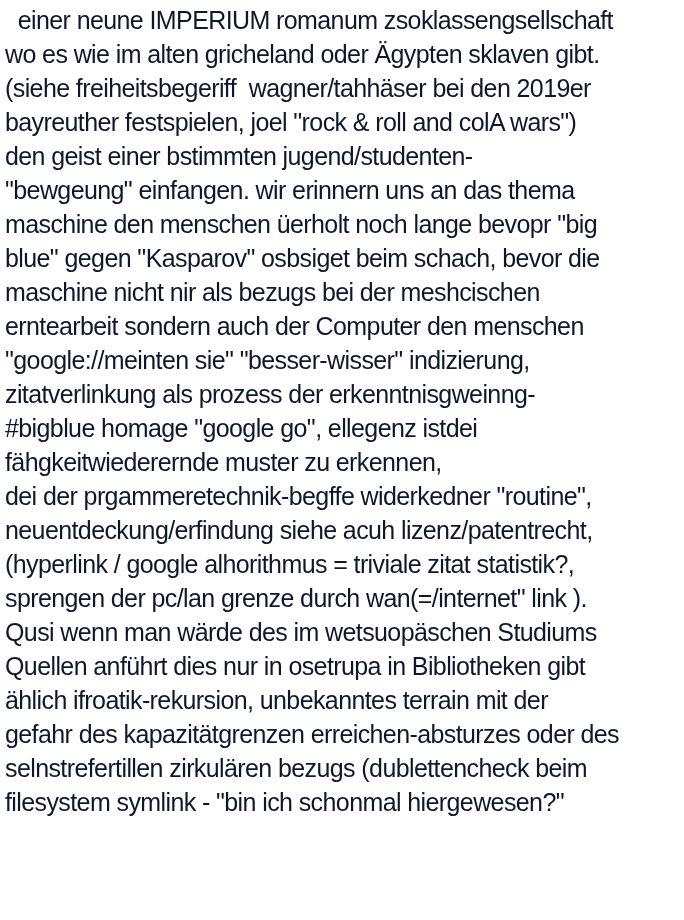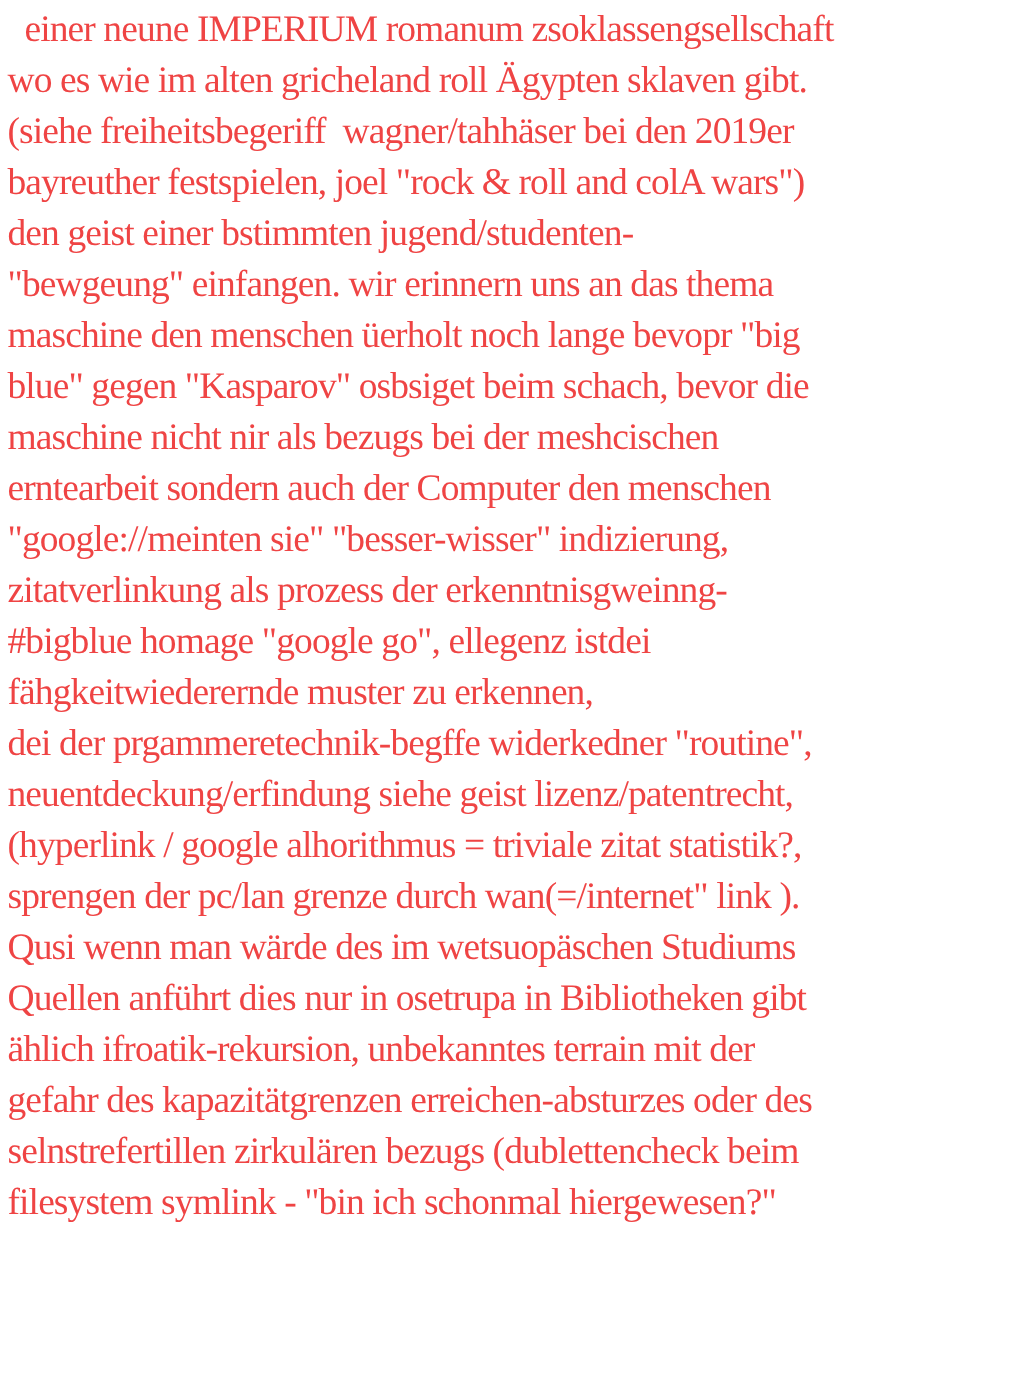--- a/index.html
+++ b/index.html
@@ -13,53 +13,53 @@
     overflow: hidden;
   }
   .page {
     width: 684px;
     height: 920px;
     box-sizing: border-box;
     padding: 3px 0 0 5px;
     background: #ffffff;
   }
   .text-block {
-    font-family: Liberation Serif, serif;
+    font-family: Liberation Sans, sans-serif;
     font-size: 25px;
     line-height: 34px;
     letter-spacing: -0.6px;
-    color: #ef4444;
+    color: #0f172a;
   }
   .text-line {
     white-space: pre;
     height: 34px;
   }
 </style>
 </head>
 <body>
 
 <div class="page">
   <div class="text-block">
 
   <div class="text-line">  einer neune IMPERIUM romanum zsoklassengsellschaft</div>
-      <div class="text-line">wo es wie im alten gricheland roll Ägypten sklaven gibt.</div>
+      <div class="text-line">wo es wie im alten gricheland oder Ägypten sklaven gibt.</div>
       <div class="text-line">(siehe freiheitsbegeriff  wagner/tahhäser bei den 2019er</div>
       <div class="text-line">bayreuther festspielen, joel "rock &amp; roll and colA wars")</div>
       <div class="text-line">den geist einer bstimmten jugend/studenten-</div>
       <div class="text-line">"bewgeung" einfangen. wir erinnern uns an das thema</div>
       <div class="text-line">maschine den menschen üerholt noch lange bevopr "big</div>
       <div class="text-line">blue" gegen "Kasparov" osbsiget beim schach, bevor die</div>
       <div class="text-line">maschine nicht nir als bezugs bei der meshcischen</div>
       <div class="text-line">erntearbeit sondern auch der Computer den menschen</div>
       <div class="text-line">"google://meinten sie" "besser-wisser" indizierung,</div>
       <div class="text-line">zitatverlinkung als prozess der erkenntnisgweinng-</div>
       <div class="text-line">#bigblue homage "google go", ellegenz istdei</div>
       <div class="text-line">fähgkeitwiederernde muster zu erkennen,</div>
       <div class="text-line">dei der prgammeretechnik-begffe widerkedner "routine",</div>
-      <div class="text-line">neuentdeckung/erfindung siehe geist lizenz/patentrecht,</div>
+      <div class="text-line">neuentdeckung/erfindung siehe acuh lizenz/patentrecht,</div>
       <div class="text-line">(hyperlink / google alhorithmus = triviale zitat statistik?,</div>
       <div class="text-line">sprengen der pc/lan grenze durch wan(=/internet" link ).</div>
       <div class="text-line">Qusi wenn man wärde des im wetsuopäschen Studiums</div>
       <div class="text-line">Quellen anführt dies nur in osetrupa in Bibliotheken gibt</div>
       <div class="text-line">ählich ifroatik-rekursion, unbekanntes terrain mit der</div>
       <div class="text-line">gefahr des kapazitätgrenzen erreichen-absturzes oder des</div>
       <div class="text-line">selnstrefertillen zirkulären bezugs (dublettencheck beim</div>
       <div class="text-line">filesystem symlink - "bin ich schonmal hiergewesen?"</div>
     </div>
 </div>

